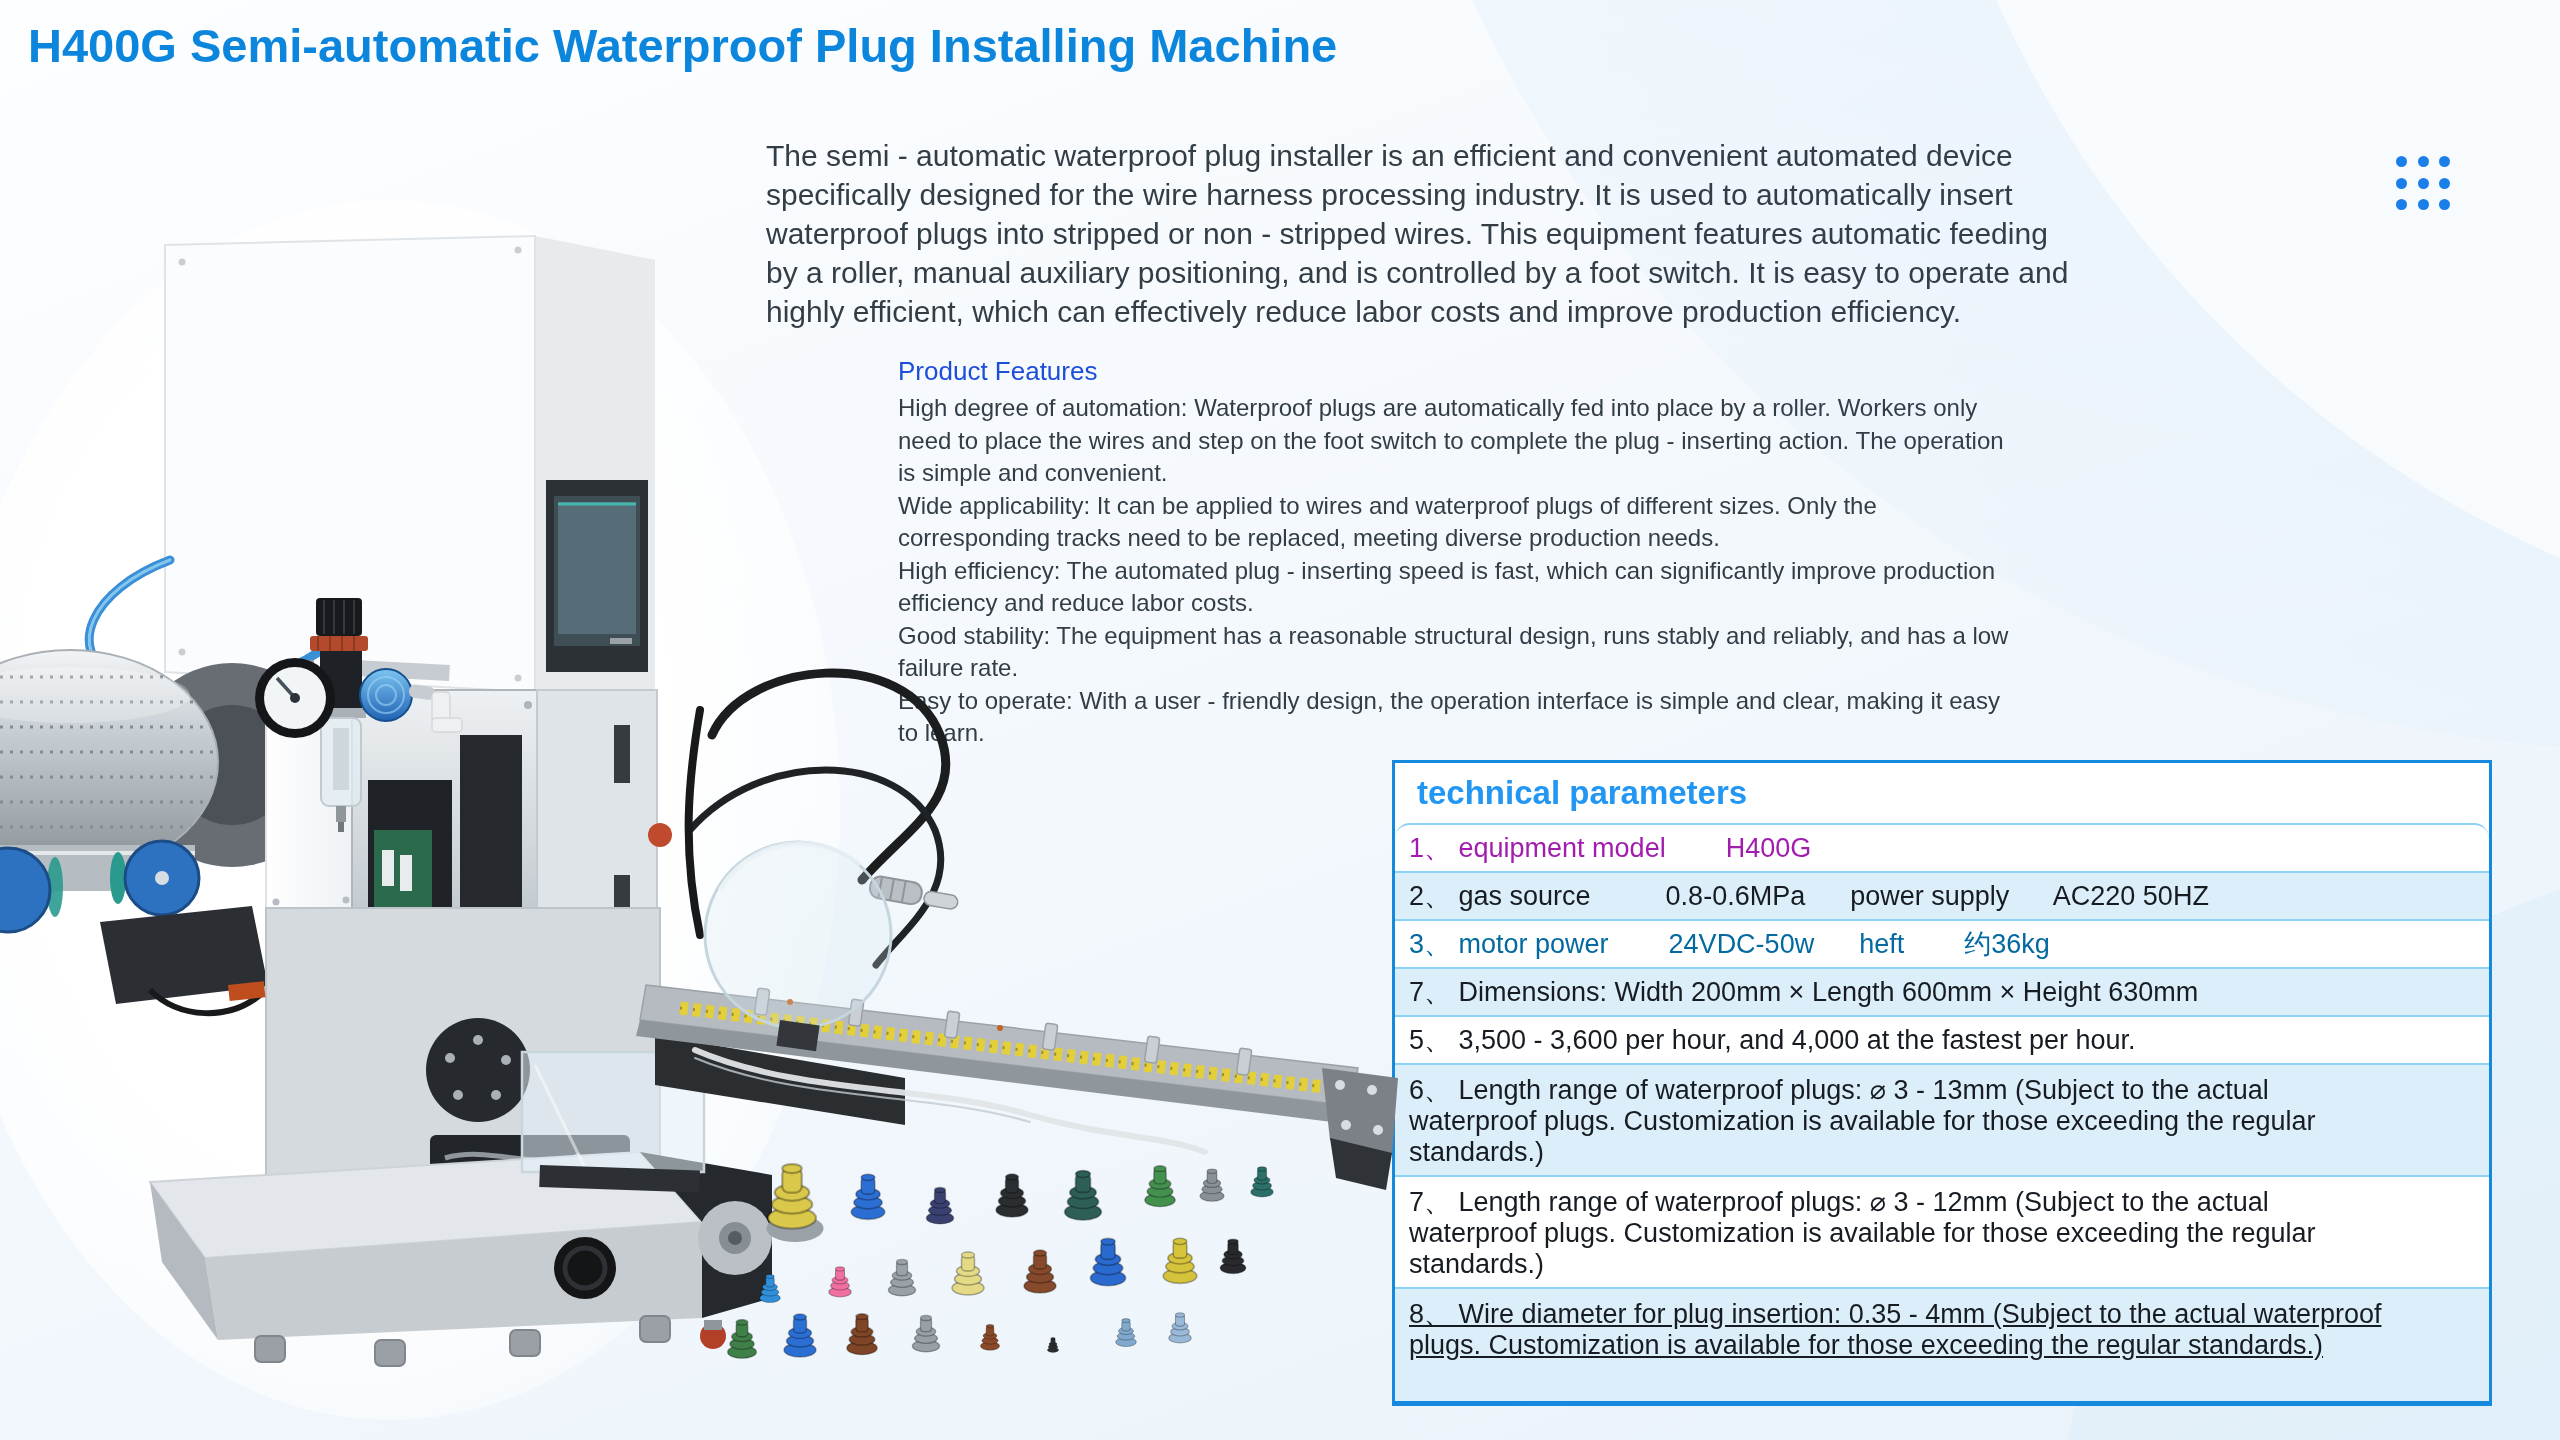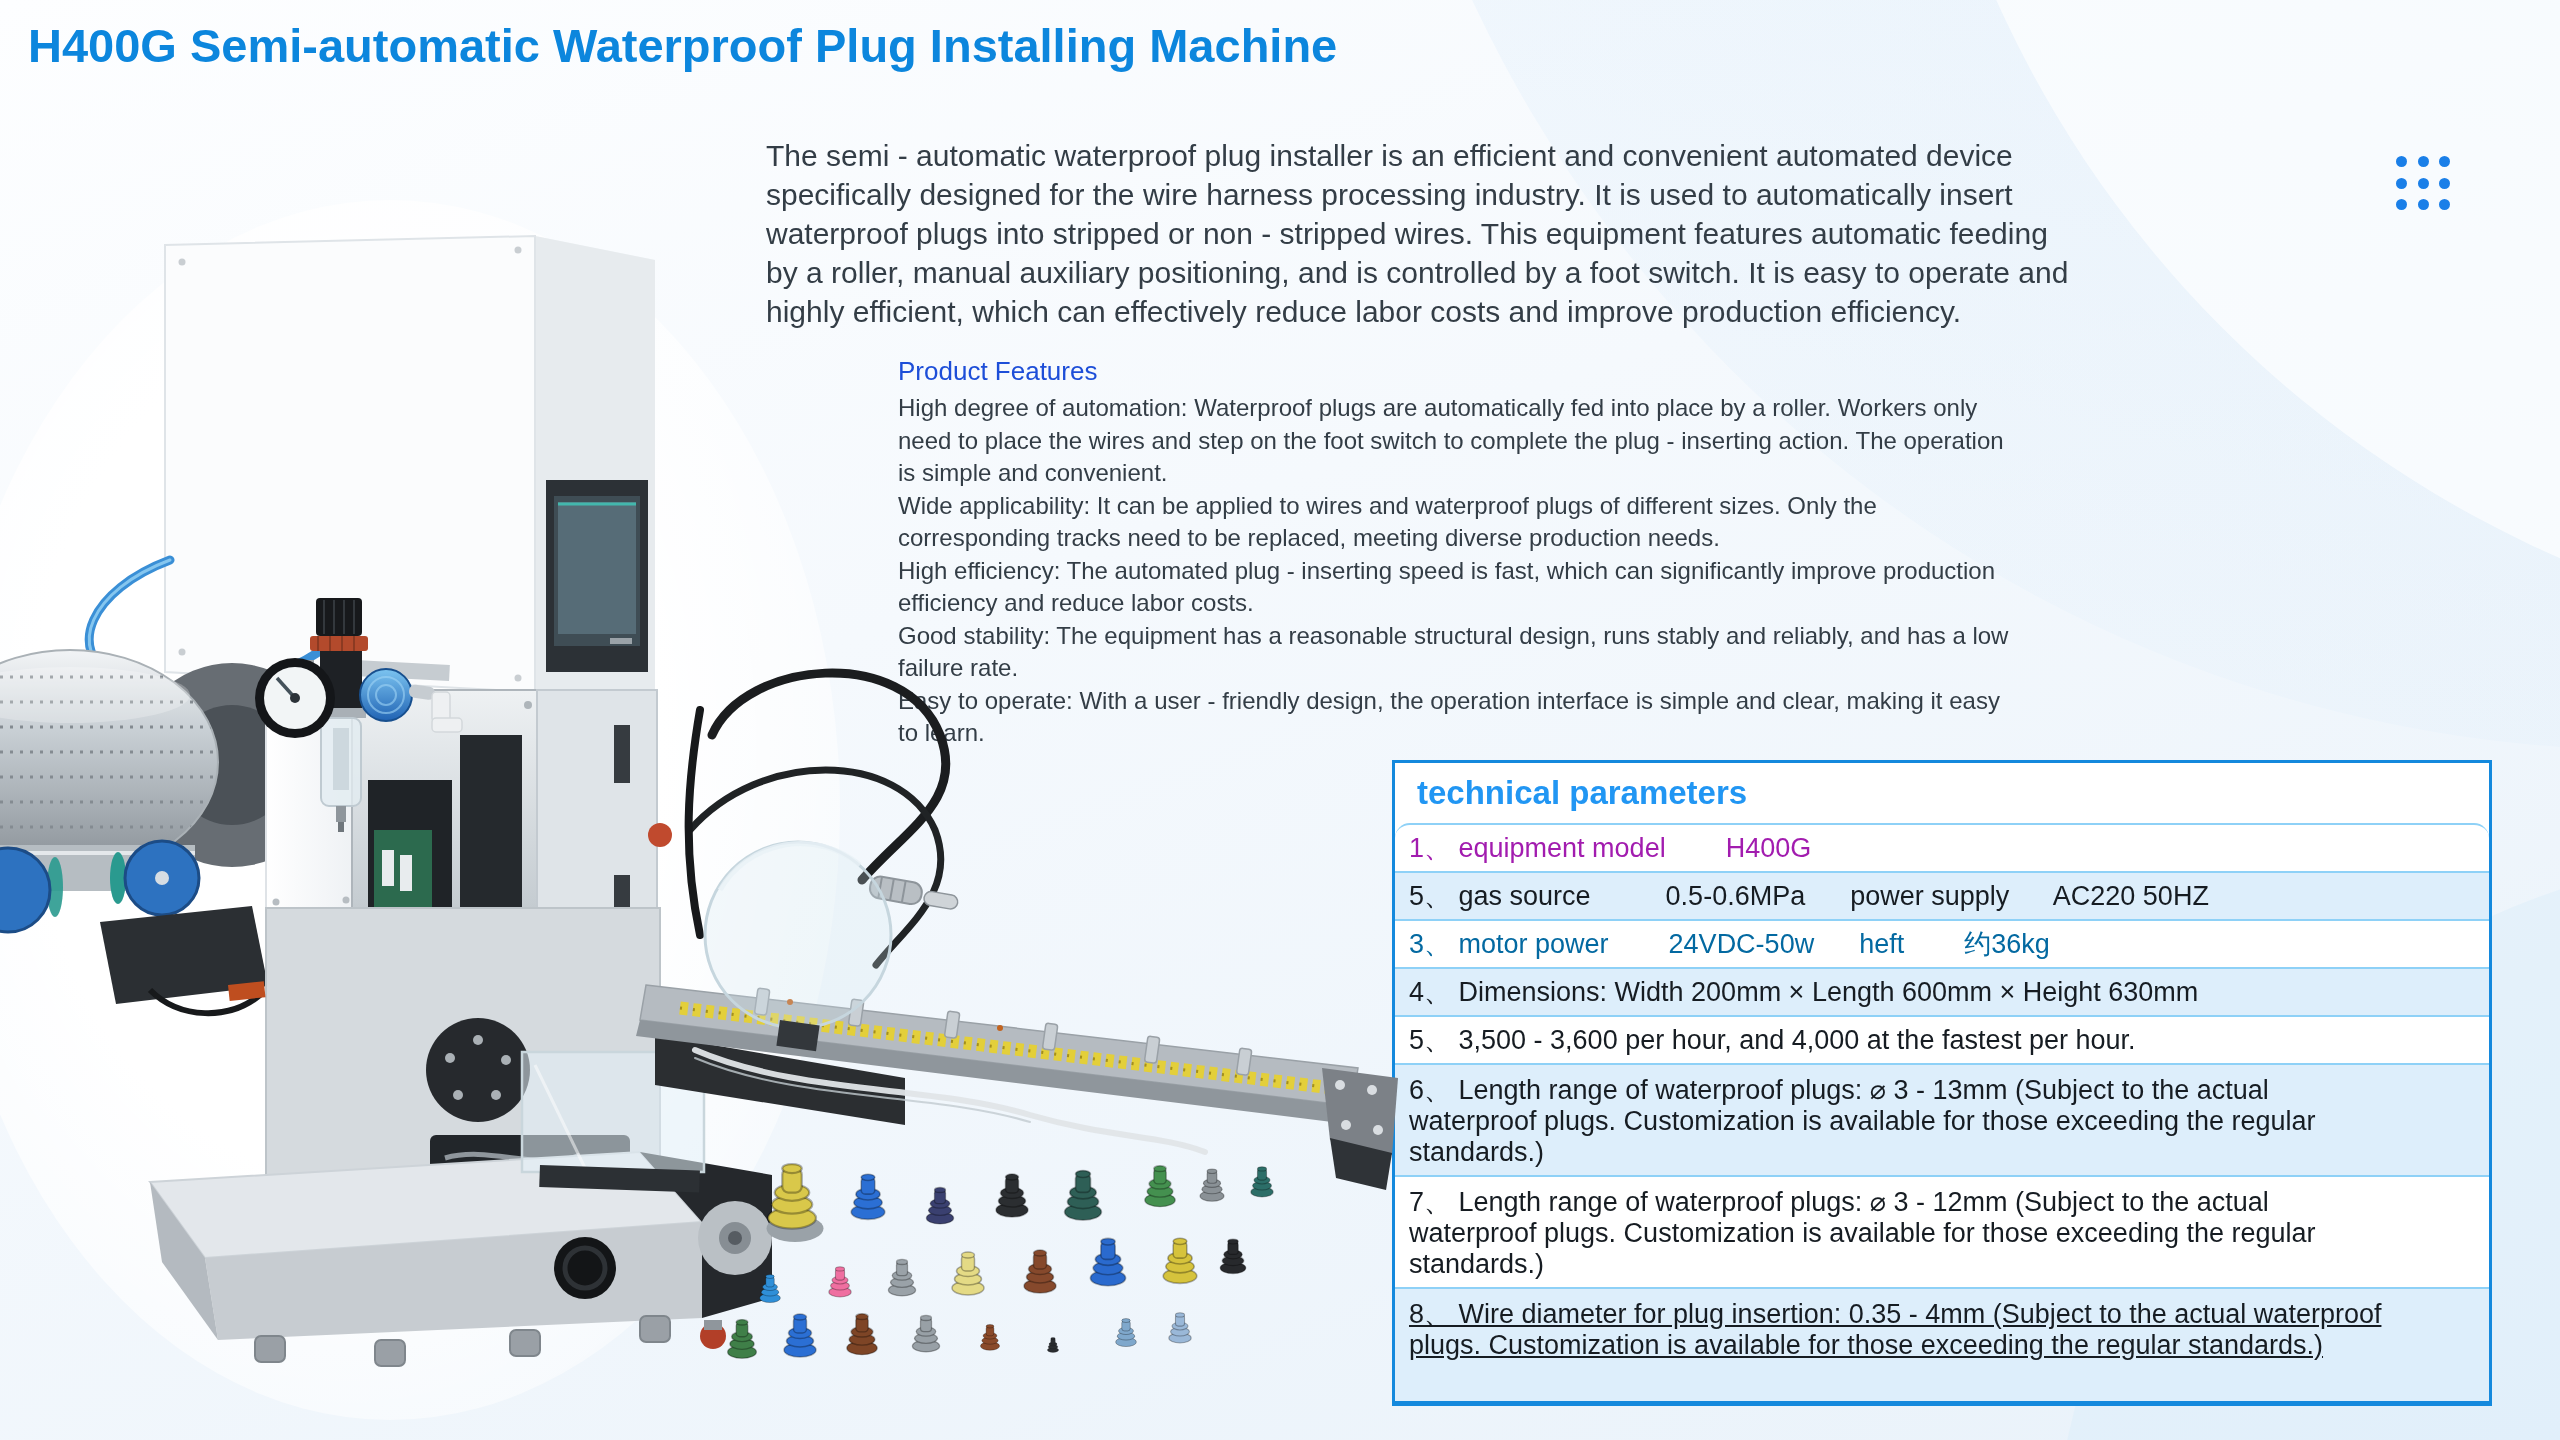--- a/index.html
+++ b/index.html
@@ -87,23 +87,23 @@
 Good stability: The equipment has a reasonable structural design, runs stably and reliably, and has a low
 failure rate.
 Easy to operate: With a user - friendly design, the operation interface is simple and clear, making it easy
 to learn.</div>
   </div>
 
   <div class="tech-table">
     <div class="t-header" style="color: rgb(33, 150, 243);">technical parameters</div>
     <div>
         <div class="t-row" style="color: #a21caf; border-radius: 15px;">1、 equipment model        H400G</div>
-        <div class="t-row shaded" style="color: rgb(22, 28, 34);">5、 gas source          0.5-0.6MPa      power supply      AC220 50HZ</div>
+        <div class="t-row shaded" style="color: rgb(22, 28, 34);">2、 gas source          0.8-0.6MPa      power supply      AC220 50HZ</div>
         <div class="t-row" style="color: #0369a1;">3、 motor power        24VDC-50w      heft        约36kg</div>
-        <div class="t-row shaded" style="color: rgb(22, 28, 34);">4、 Dimensions: Width 200mm × Length 600mm × Height 630mm</div>
+        <div class="t-row shaded" style="color: rgb(22, 28, 34);">7、 Dimensions: Width 200mm × Length 600mm × Height 630mm</div>
         <div class="t-row" style="color: rgb(22, 28, 34);">5、 3,500 - 3,600 per hour, and 4,000 at the fastest per hour.</div>
         <div class="t-row shaded multi" style="color: rgb(22, 28, 34);">6、 Length range of waterproof plugs: ⌀ 3 - 13mm (Subject to the actual
 waterproof plugs. Customization is available for those exceeding the regular
 standards.)</div>
         <div class="t-row multi" style="color: rgb(22, 28, 34);">7、 Length range of waterproof plugs: ⌀ 3 - 12mm (Subject to the actual
 waterproof plugs. Customization is available for those exceeding the regular
 standards.)</div>
         <div class="t-row shaded multi last" style="color: rgb(22, 28, 34);">8、 Wire diameter for plug insertion: 0.35 - 4mm (Subject to the actual waterproof
 plugs. Customization is available for those exceeding the regular standards.)</div>
       </div>

